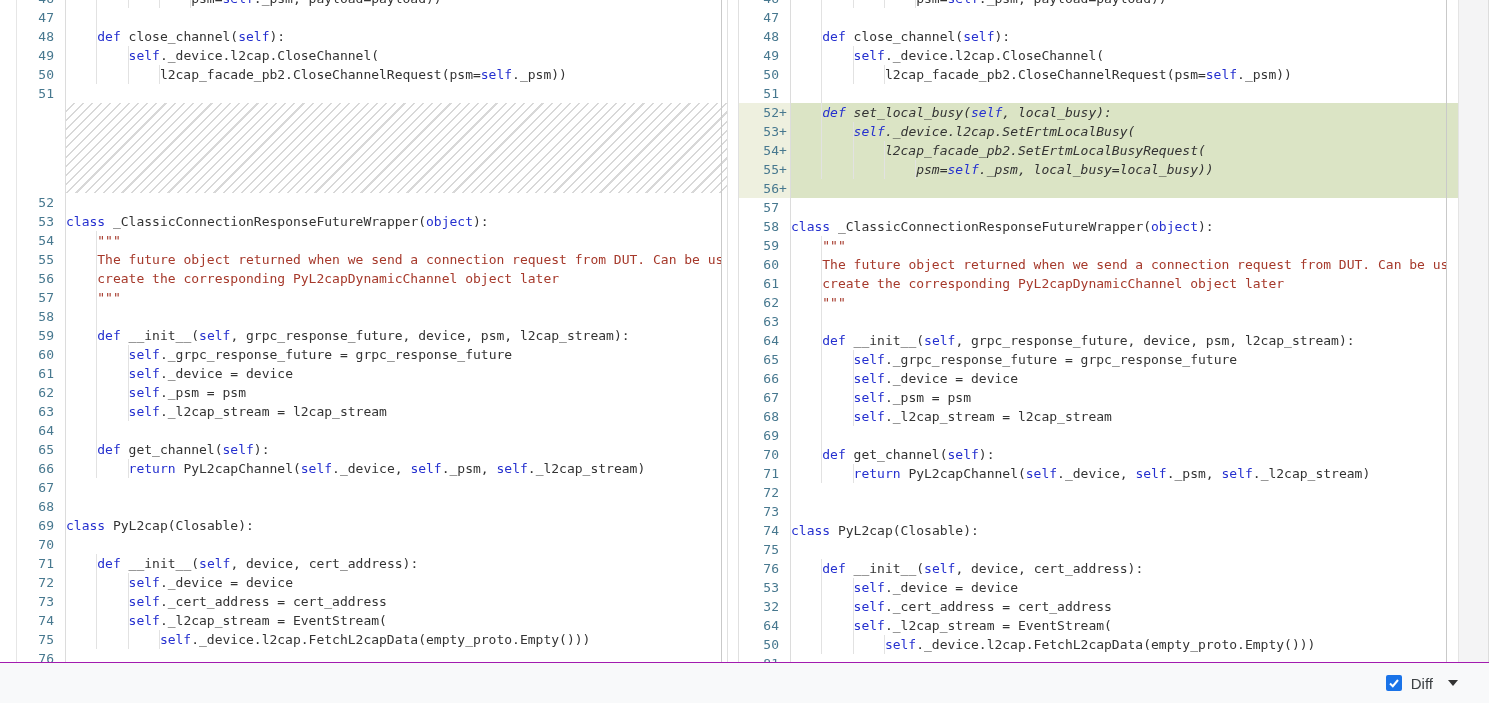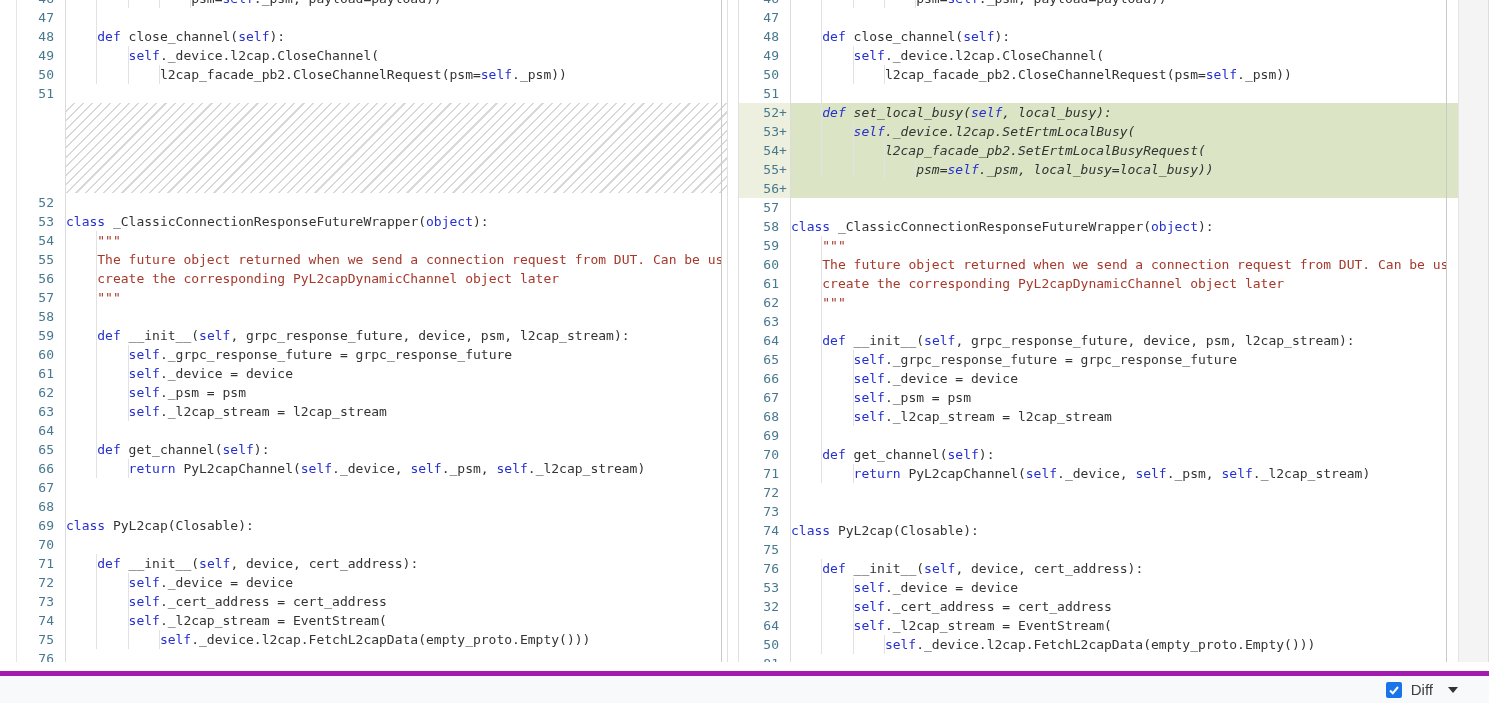--- a/index.html
+++ b/index.html
@@ -41,22 +41,22 @@
   .rail  { position:absolute; left:16px; top:0; bottom:0; width:1px; background:#e6e6e6; z-index:3; }
   .ruler { position:absolute; top:0; bottom:0; width:1px; background:#c9c9c9; z-index:4; }
   .pane-left  .ruler { left:721px; }
   .pane-right .ruler { left:707px; }
 
   
   .scroll-strip { position:absolute; top:0; bottom:41px; left:1458px; right:0;
                   background:#f4f4f5; border-left:1px solid #e4e4e4; border-right:1px solid #ddd; }
 
   
-  .bottom-bar { position:absolute; left:0; right:0; bottom:0; height:32px;
-                background:#f8f9fa; border-top:5px solid #a21caf;
+  .bottom-bar { position:absolute; left:0; right:0; bottom:0; height:41px;
+                background:#f8f9fa; border-top:1px solid #a21caf;
                 display:flex; align-items:center; justify-content:flex-end;
                 padding-right:31px; }
   .checkbox { width:16px; height:16px; border-radius:2px;
               background:var(--checkbox-blue,#1a73e8);
               display:inline-flex; align-items:center; justify-content:center;
               cursor:pointer; }
   .checkbox svg { display:block; }
   .diff-label { margin-left:9px; font-size:15px; color:#3c4043; }
   .caret { margin-left:15px; width:0; height:0; cursor:pointer;
            border-left:5px solid transparent; border-right:5px solid transparent;

